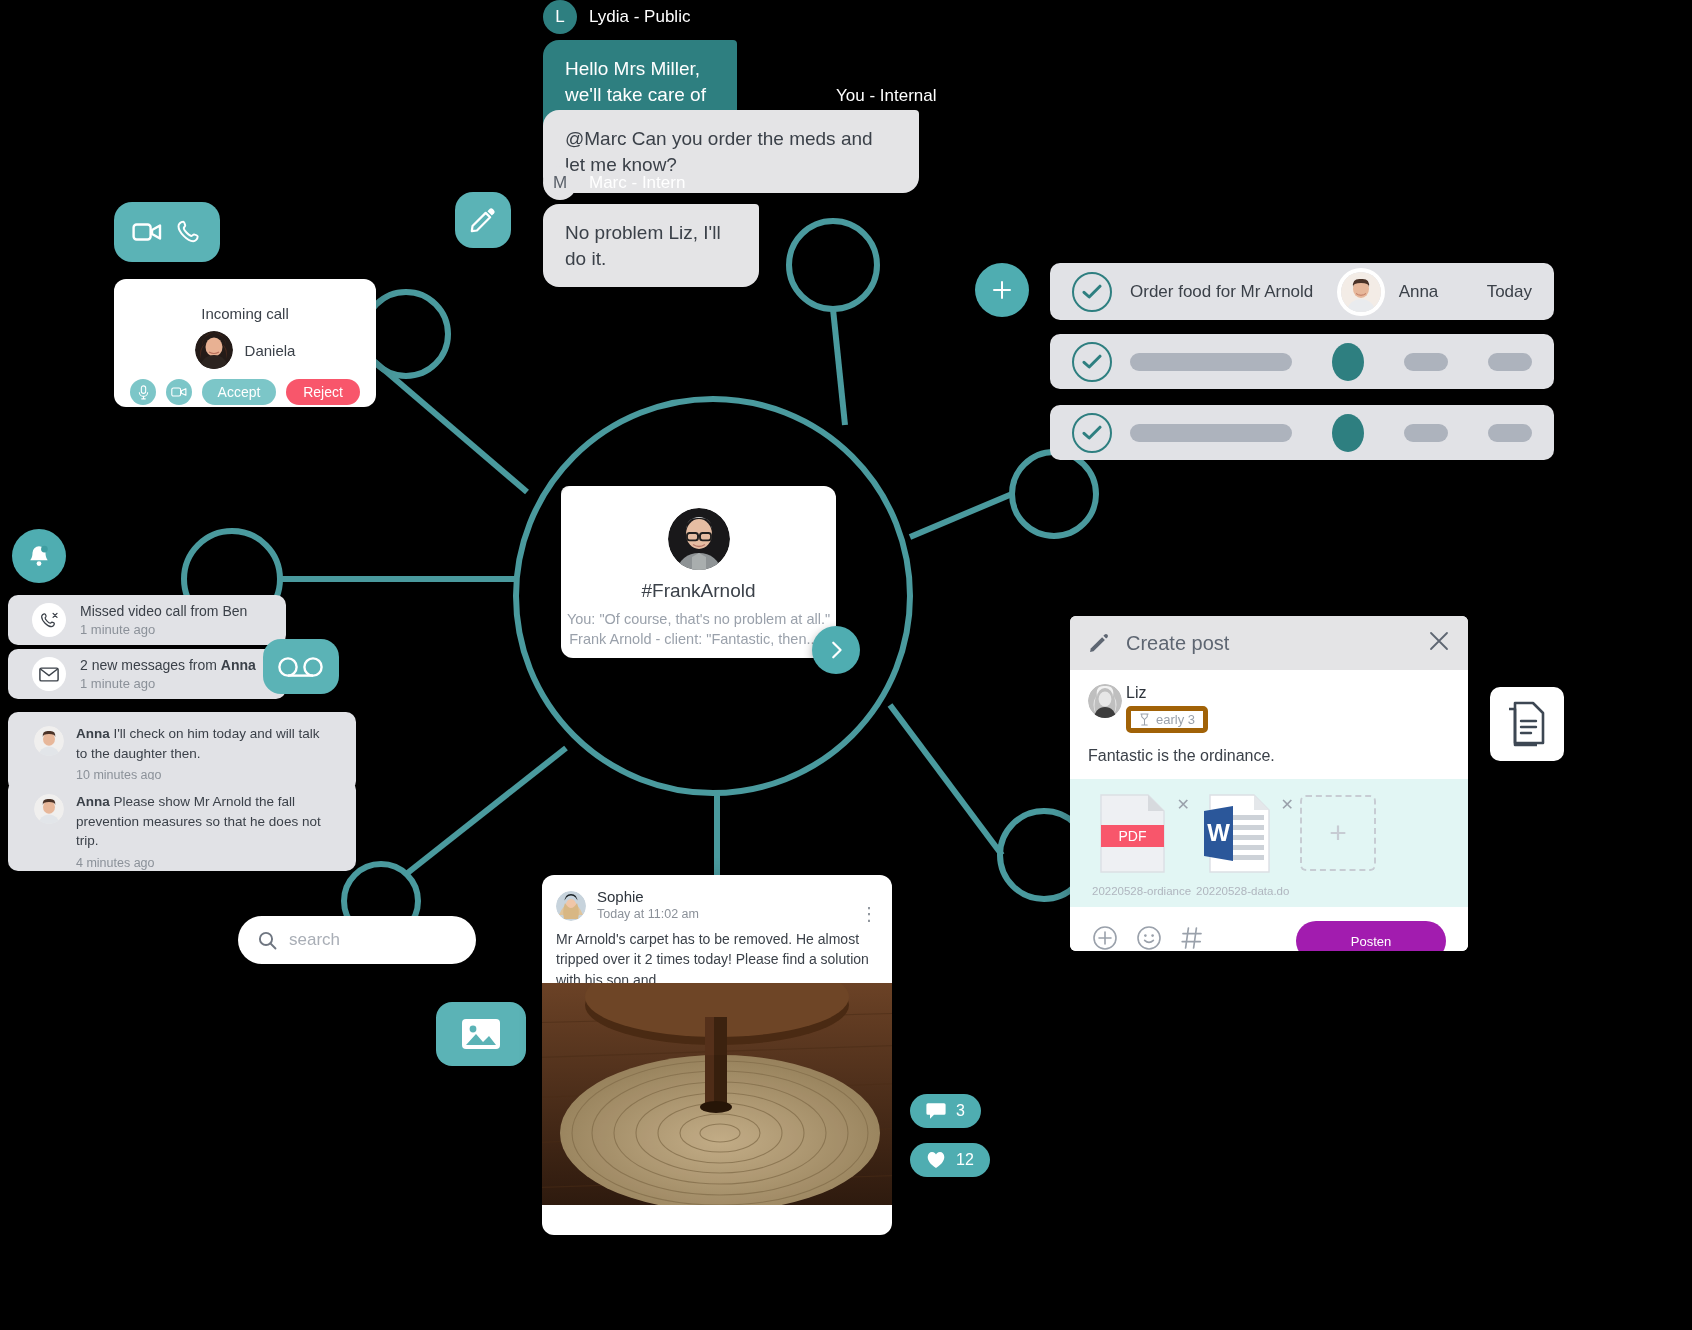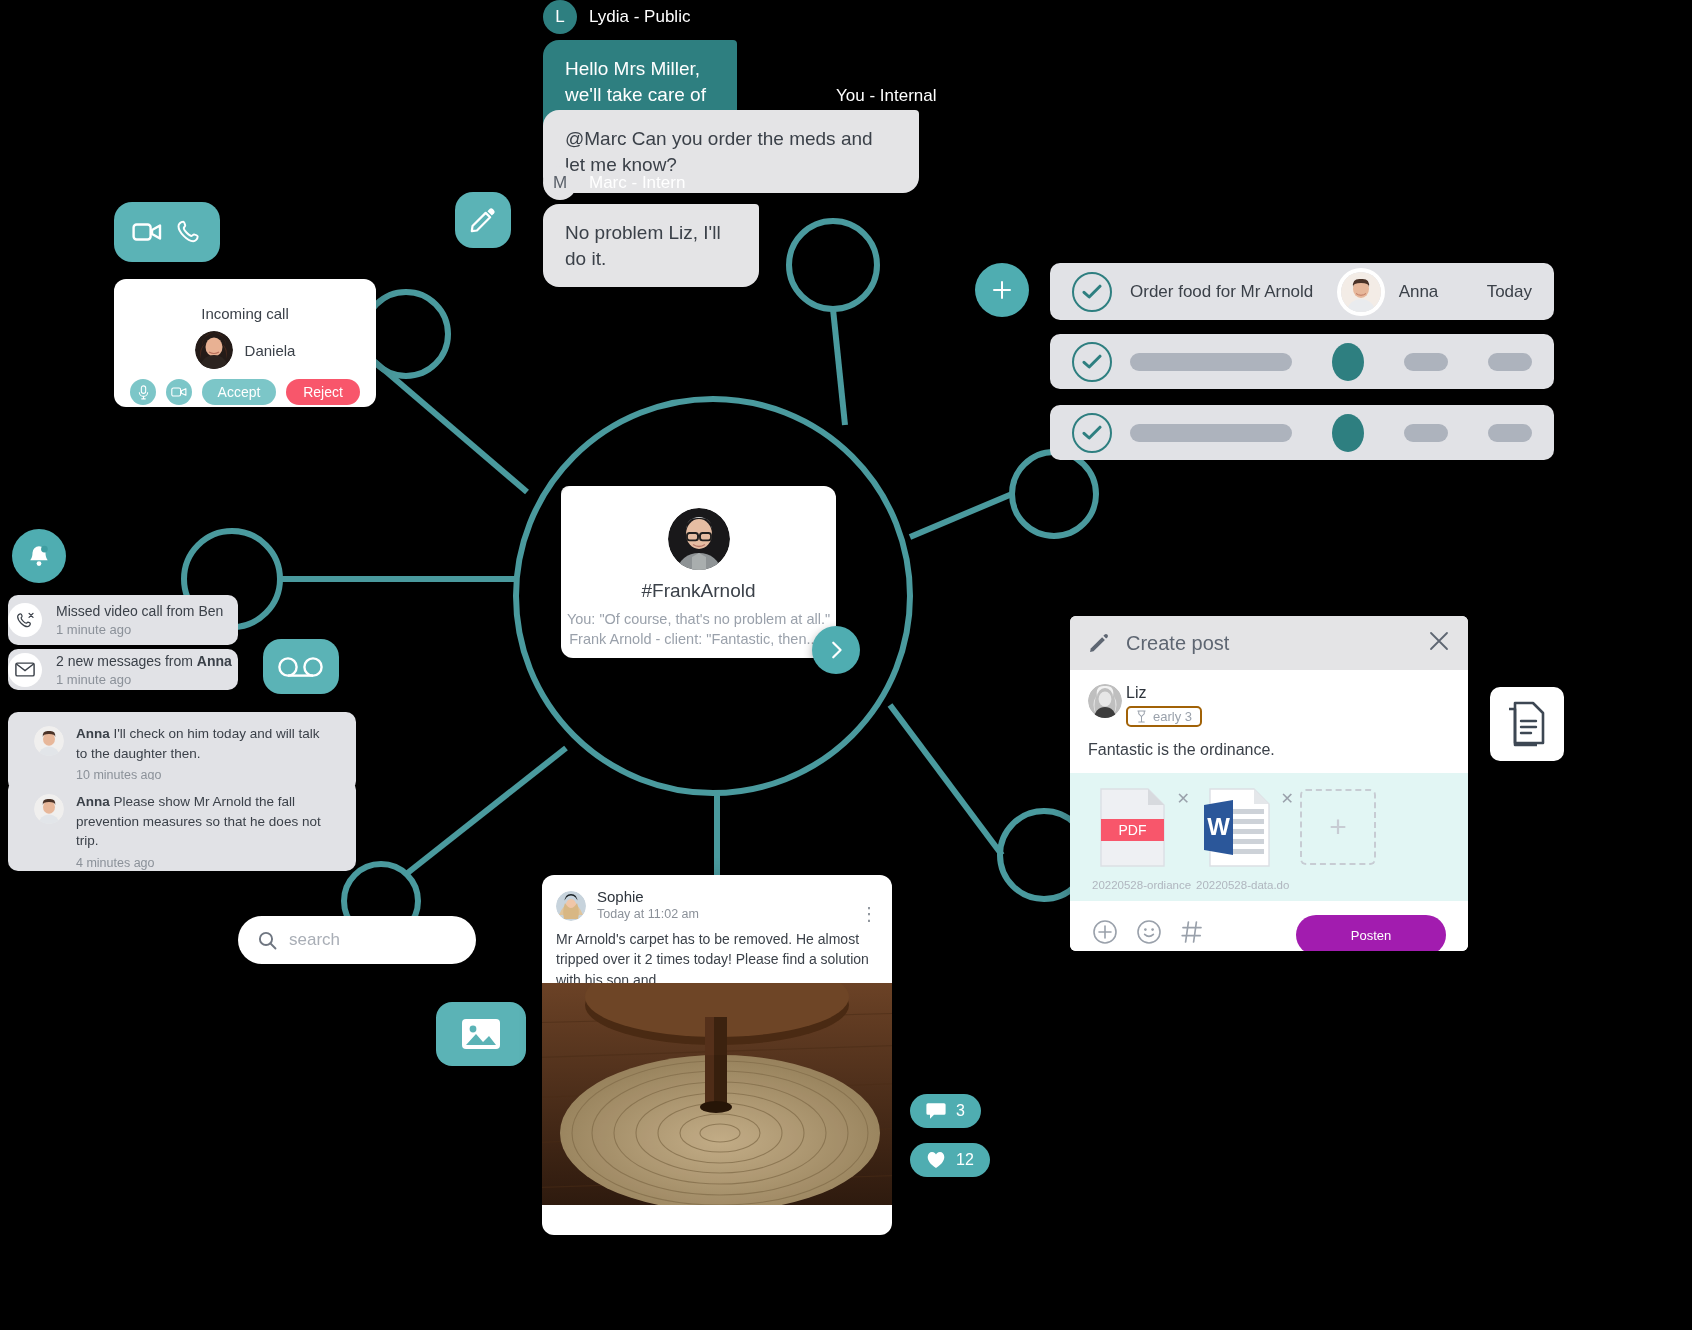--- a/index.html
+++ b/index.html
@@ -45,21 +45,21 @@
        display:flex;align-items:center;justify-content:center;}
   .task .txt{font-size:17px;color:#3b4149;flex:1;}
   .ph-bar{height:18px;border-radius:9px;background:#adb3bd;}
   .ph-dot{width:38px;height:38px;border-radius:50%;background:#2e7f80;}
   .task .uav{width:40px;height:40px;border-radius:50%;overflow:hidden;box-shadow:0 0 0 4px #fff;}
   .task .uname{font-size:17px;color:#3b4149;width:70px;}
   .task .uday{font-size:17px;color:#3b4149;}
 
   
   .notif{position:absolute;background:#e1e2e6;border-radius:10px;display:flex;align-items:center;
-         gap:14px;padding:0 0;}
+         gap:14px;padding:0 24px;}
   .notif .ic{width:34px;height:34px;border-radius:50%;background:#fff;display:flex;align-items:center;justify-content:center;flex:none;}
   .notif .t1{font-size:14px;color:#3b4149;}
   .notif .t2{font-size:13px;color:#8b9199;margin-top:3px;}
   .msgcard{position:absolute;background:#e1e2e6;border-radius:10px;display:flex;gap:12px;padding:12px 26px;}
   .msgcard .av{width:30px;height:30px;border-radius:50%;overflow:hidden;flex:none;margin-top:2px;}
   .msgcard .body{font-size:13.5px;color:#3b4149;line-height:1.45;}
   .msgcard b{font-weight:bold;}
   .msgcard .time{font-size:12.5px;color:#8b9199;margin-top:5px;}
 
   
@@ -91,21 +91,21 @@
 
   
   #create-post{left:1070px;top:616px;width:398px;height:335px;border-radius:6px;overflow:hidden;}
   #cp-head{height:54px;background:#e4e4e6;display:flex;align-items:center;padding:0 18px;gap:16px;}
   #cp-head .ttl{font-size:20px;color:#5e6672;}
   #cp-head .cls{margin-left:auto;color:#5e6672;}
   #cp-body{padding:14px 18px 0 18px;background:#fff;}
   #cp-body .who{display:flex;gap:4px;align-items:flex-start;}
   #cp-body .av{width:34px;height:34px;border-radius:50%;overflow:hidden;flex:none;}
   #cp-body .nm{font-size:16px;color:#2d333b;}
-  .pill{display:inline-flex;align-items:center;gap:6px;border:2px solid #a16207;border-radius:5px;
+  .pill{display:inline-flex;align-items:center;gap:6px;border:5px solid #a16207;border-radius:5px;
         padding:1px 8px;font-size:13px;color:#9aa1ab;margin-top:4px;}
   #cp-body .txt{font-size:16px;color:#3b4149;margin-top:14px;padding-bottom:14px;}
   #cp-files{background:#e2f6f4;display:flex;align-items:flex-start;gap:22px;padding:14px 22px 10px;}
   .fileitem{position:relative;width:82px;text-align:center;}
   .fileitem .x{position:absolute;right:-16px;top:2px;color:#9aa1ab;font-size:16px;}
   .fname{font-size:11.5px;color:#b0b6bf;margin-top:6px;white-space:nowrap;}
   .dropzone{width:72px;height:72px;border:2px dashed #c7ccd3;border-radius:6px;display:flex;
             align-items:center;justify-content:center;color:#c7ccd3;font-size:30px;margin-top:2px;}
   #cp-foot{background:#fff;display:flex;align-items:center;gap:18px;padding:14px 22px;}
   #cp-foot .ic{color:#9aa1ab;font-size:24px;}
@@ -275,21 +275,21 @@
         <path d="M6 3.6c1 0 1.5 2.1 1.7 3 .2.8-1 1.3-1.2 2.1-.2 1.9 4.6 6.8 6.5 6.7.8 0 1.3-1.4 2.1-1.2.9.2 3 .7 3 1.7 0 2.2-2.1 3.9-3.7 3.9-4.9 0-12.3-7.6-12.3-12.5 0-1.7 1.7-3.7 3.9-3.7z" fill="none" stroke="#3b4149" stroke-width="1.6" stroke-linejoin="round"></path>
         <path d="M16.5 3 L21.5 8 M21.5 3 L16.5 8" stroke="#3b4149" stroke-width="1.6" stroke-linecap="round"></path>
       </svg>
     </div>
     <div>
       <div class="t1">Missed video call from Ben</div>
       <div class="t2">1 minute ago</div>
     </div>
   </div>
 
-  <div class="notif" style="left:8px;top:649px;width:230px;height:41px;">
+  <div class="notif" style="left:8px;top:649px;width:230px;height:50px;">
     <div class="ic">
       <svg width="20" height="15" viewBox="0 0 22 16">
         <rect x="1" y="1" width="20" height="14" rx="1.6" fill="none" stroke="#3b4149" stroke-width="1.6"></rect>
         <path d="M1.6 2 L11 9.2 L20.4 2" fill="none" stroke="#3b4149" stroke-width="1.6"></path>
       </svg>
     </div>
     <div>
       <div class="t1"><span>2 new messages from </span><b>Anna</b></div>
       <div class="t2">1 minute ago</div>
     </div>

